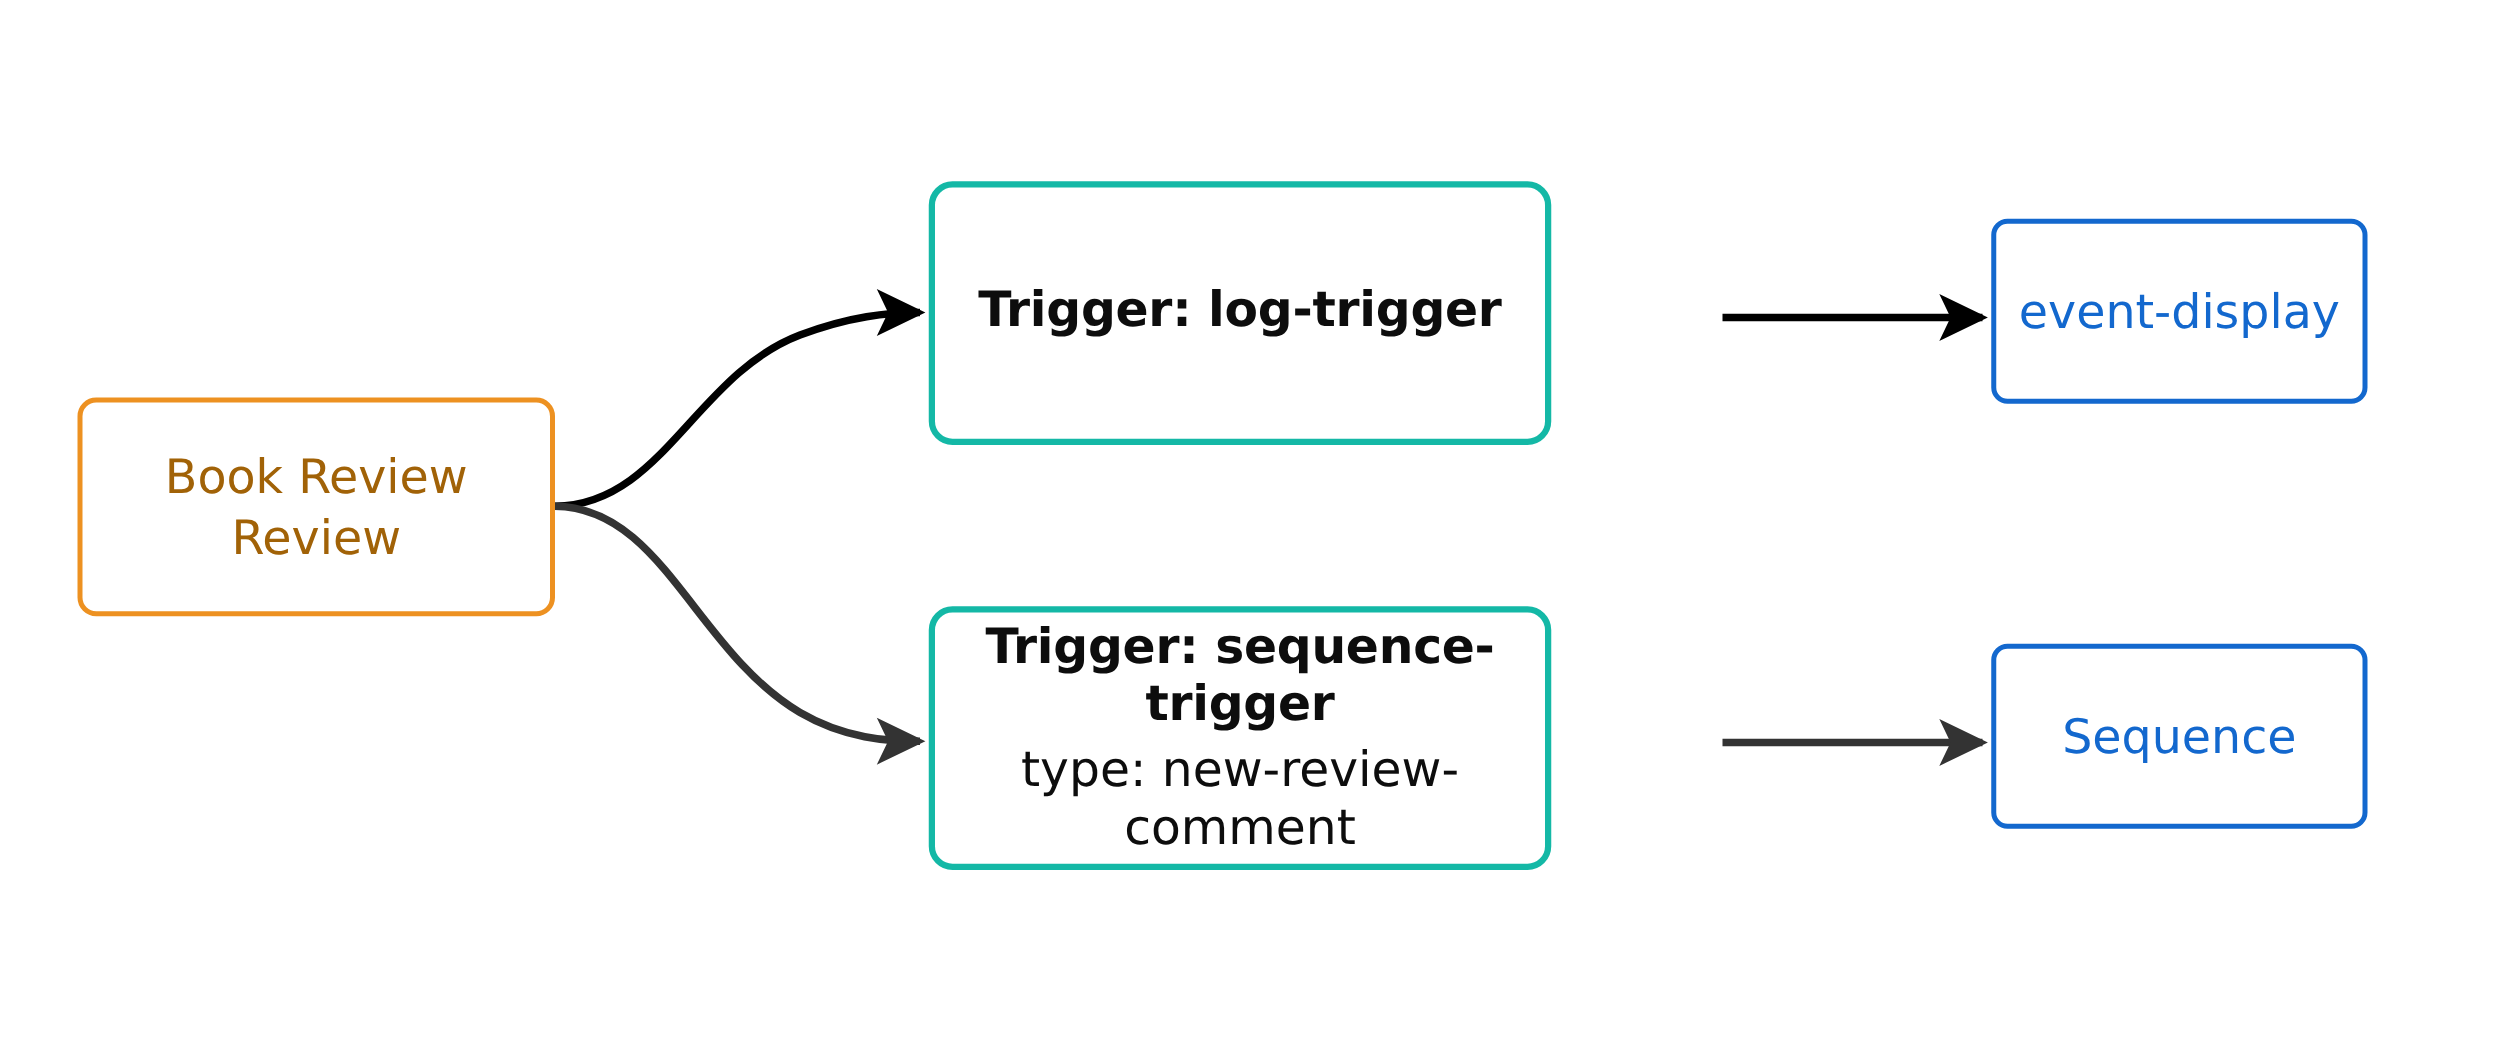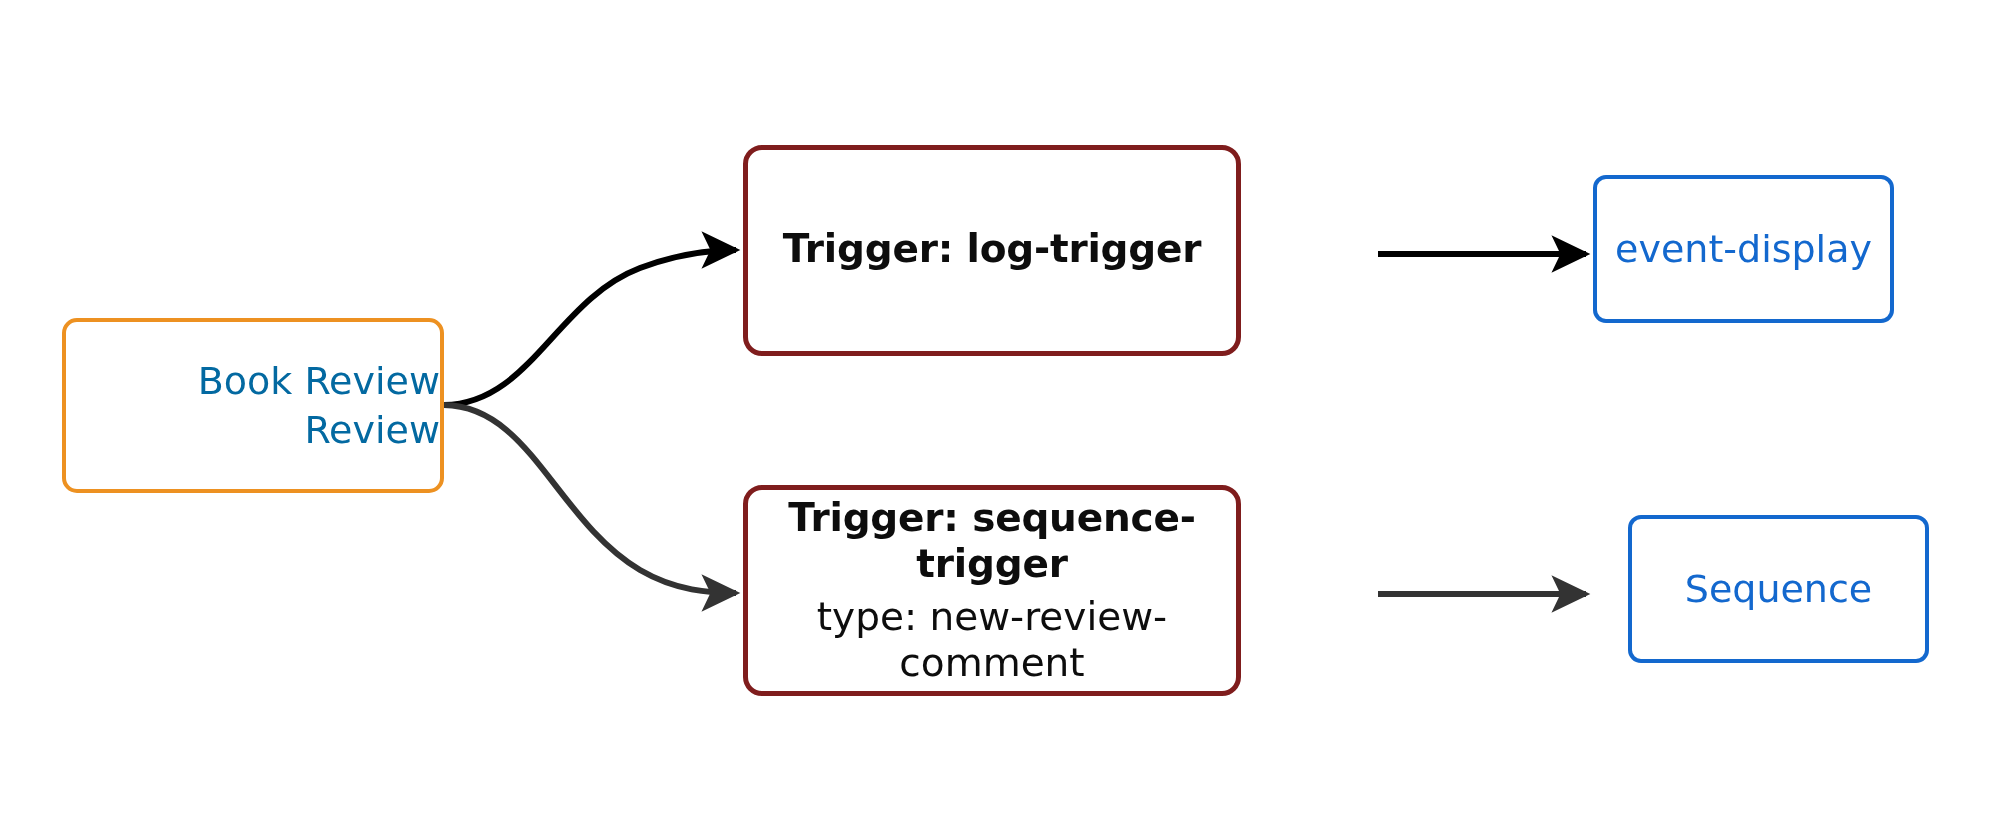--- a/index.html
+++ b/index.html
@@ -38,32 +38,31 @@
     line-height: 1.18;
   }
   
   .node-broker {
     left: 62px;
     top: 318px;
     width: 382px;
     height: 175px;
     border: 4px solid #ED9121;
     border-radius: 15px;
-    color: #0369a1;
+    color: #a16207;
     font-size: 38px;
     font-weight: 400;
-    align-items: flex-end;
   }
   .node-broker .line { display: block; padding: 2px 0; }
   
   .node-trigger {
     left: 743px;
     width: 498px;
     height: 211px;
-    border: 5px solid #7f1d1d;
+    border: 5px solid #14b8a6;
     border-radius: 19px;
     color: #0d0d0d;
     font-size: 39px;
   }
   .node-trigger-top    { top: 145px; }
   .node-trigger-bottom { top: 485px; }
   .node-trigger .title {
     font-weight: 700;
     letter-spacing: -0.2px;
     padding-bottom: 3px;
@@ -77,21 +76,21 @@
     left: 1593px;
     width: 301px;
     height: 148px;
     border: 4px solid #1368CE;
     border-radius: 13px;
     color: #1368CE;
     font-size: 38px;
     font-weight: 400;
   }
   .node-sink-top    { top: 175px; }
-  .node-sink-bottom { top: 515px; margin-left: 35px; }
+  .node-sink-bottom { top: 515px; }
 </style>
 </head>
 <body>
 
 <div id="canvas">
 
   <svg id="edges" viewBox="0 0 1999 831" width="1999" height="831" xmlns="http://www.w3.org/2000/svg">
     <defs>
       <marker id="arrow-black" viewBox="0 0 12 12" refX="10.2" refY="6" markerWidth="7.2" markerHeight="7.2" orient="auto-start-reverse" markerUnits="strokeWidth">
         <path d="M 0.6 0.8 L 11.4 6 L 0.6 11.2 L 3.1 6 Z" fill="#000000"></path>

